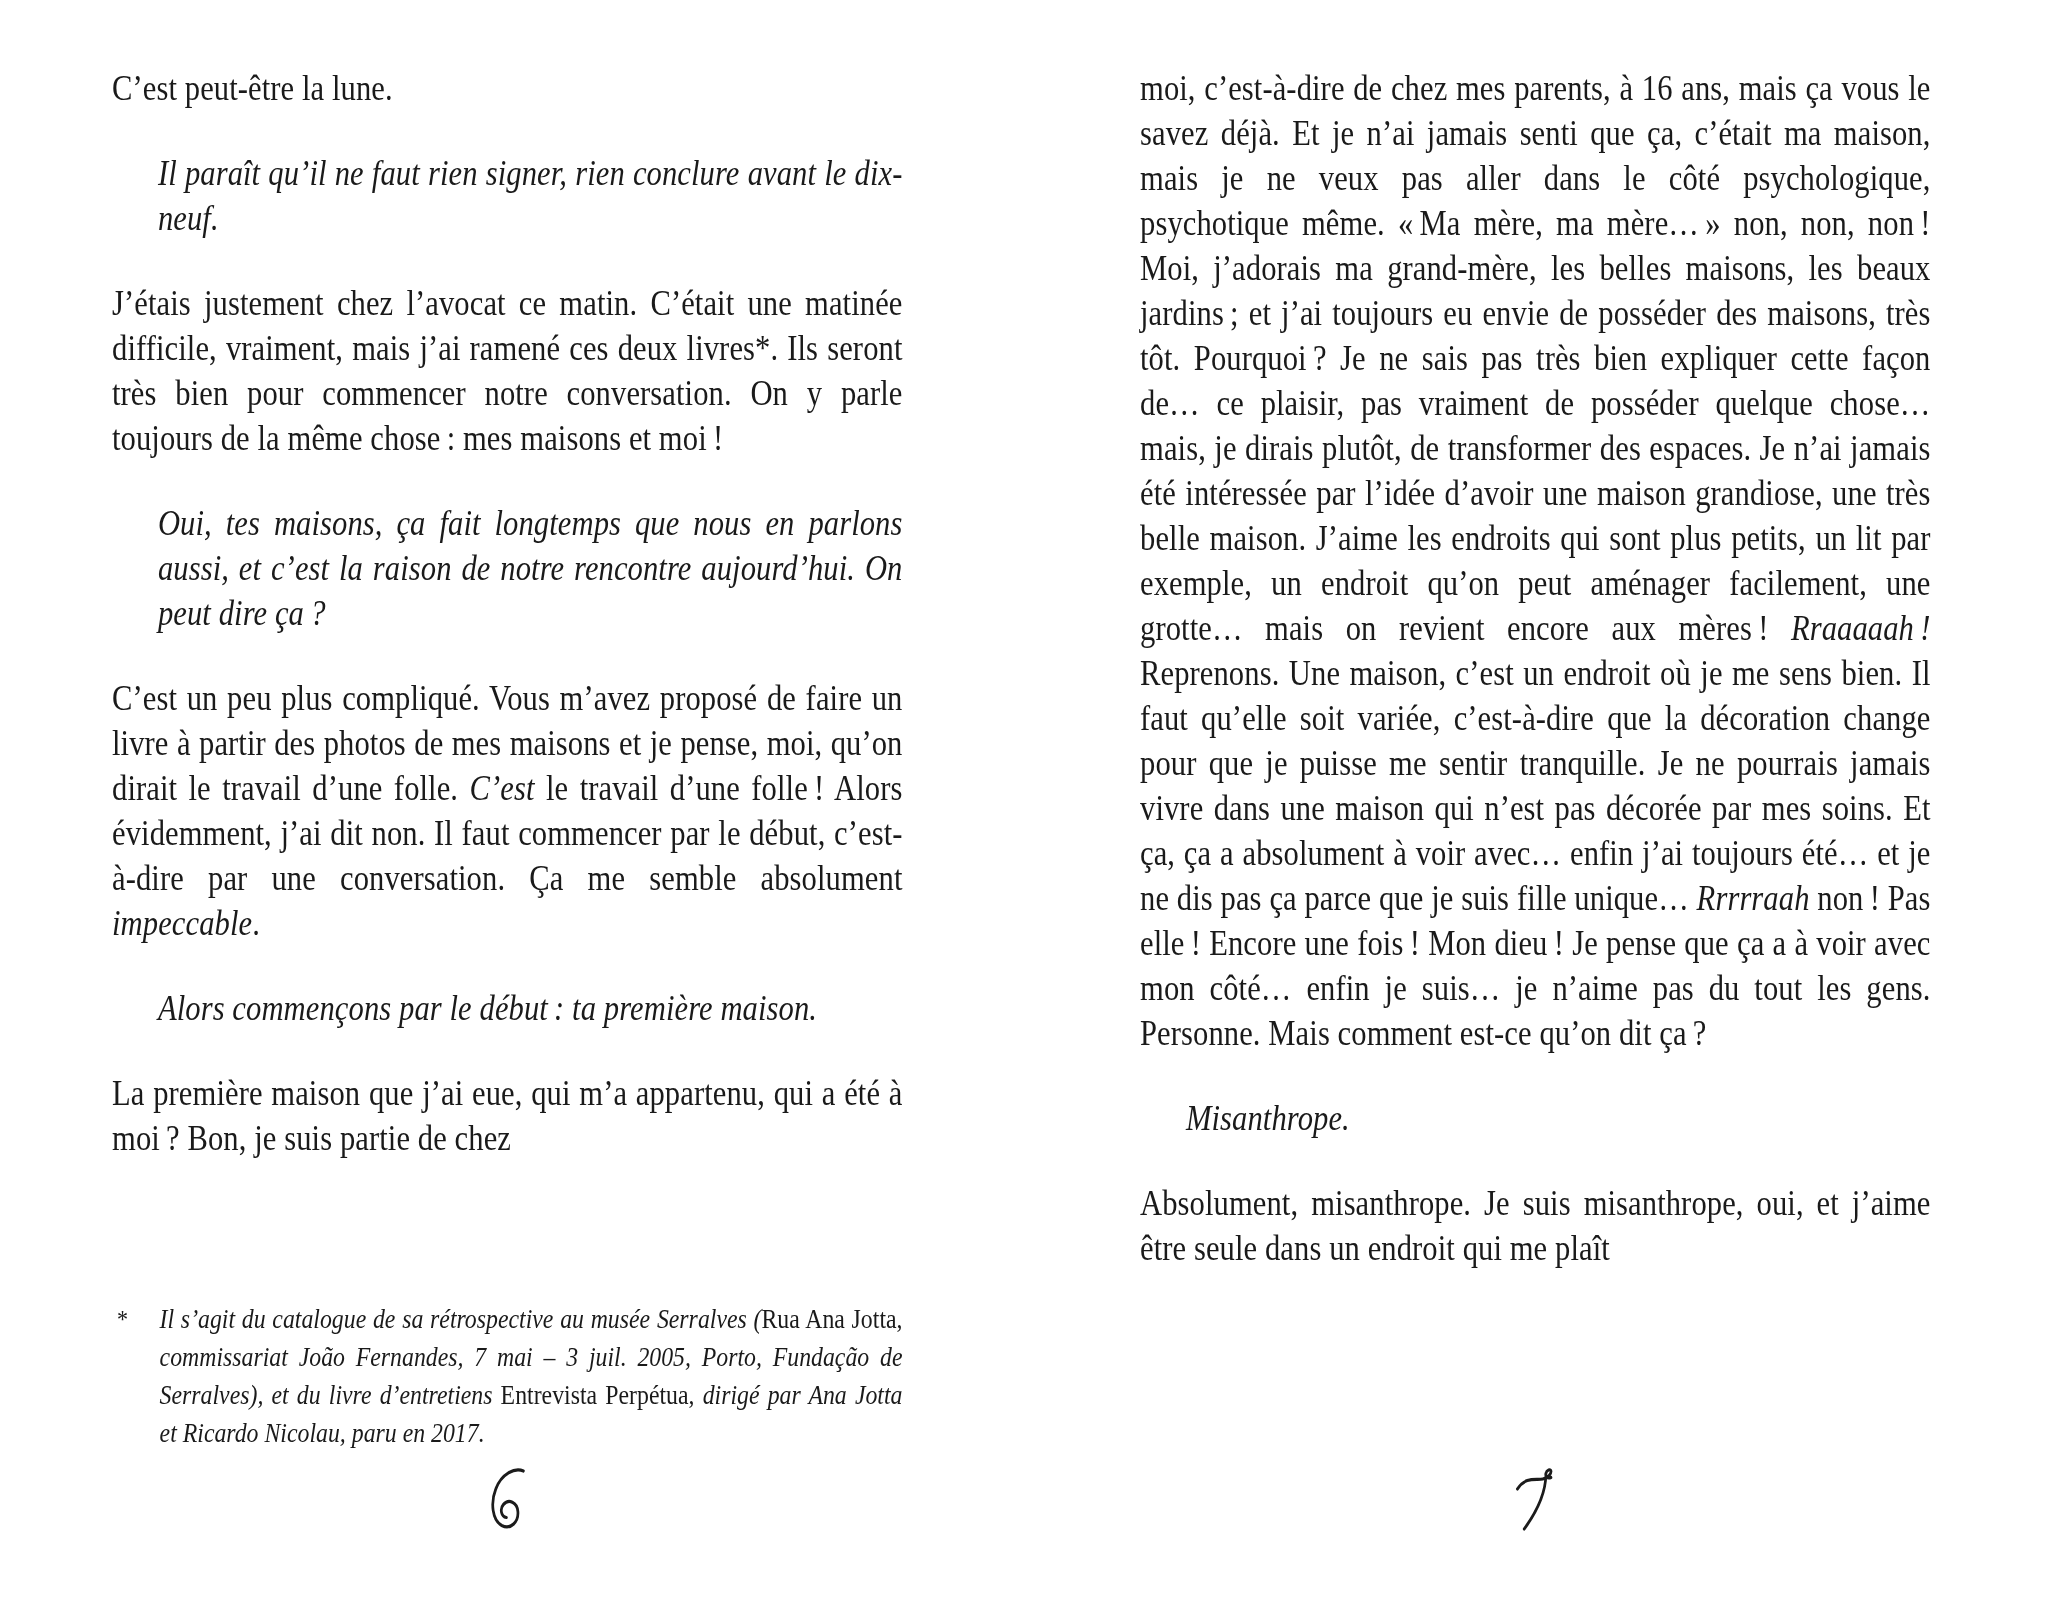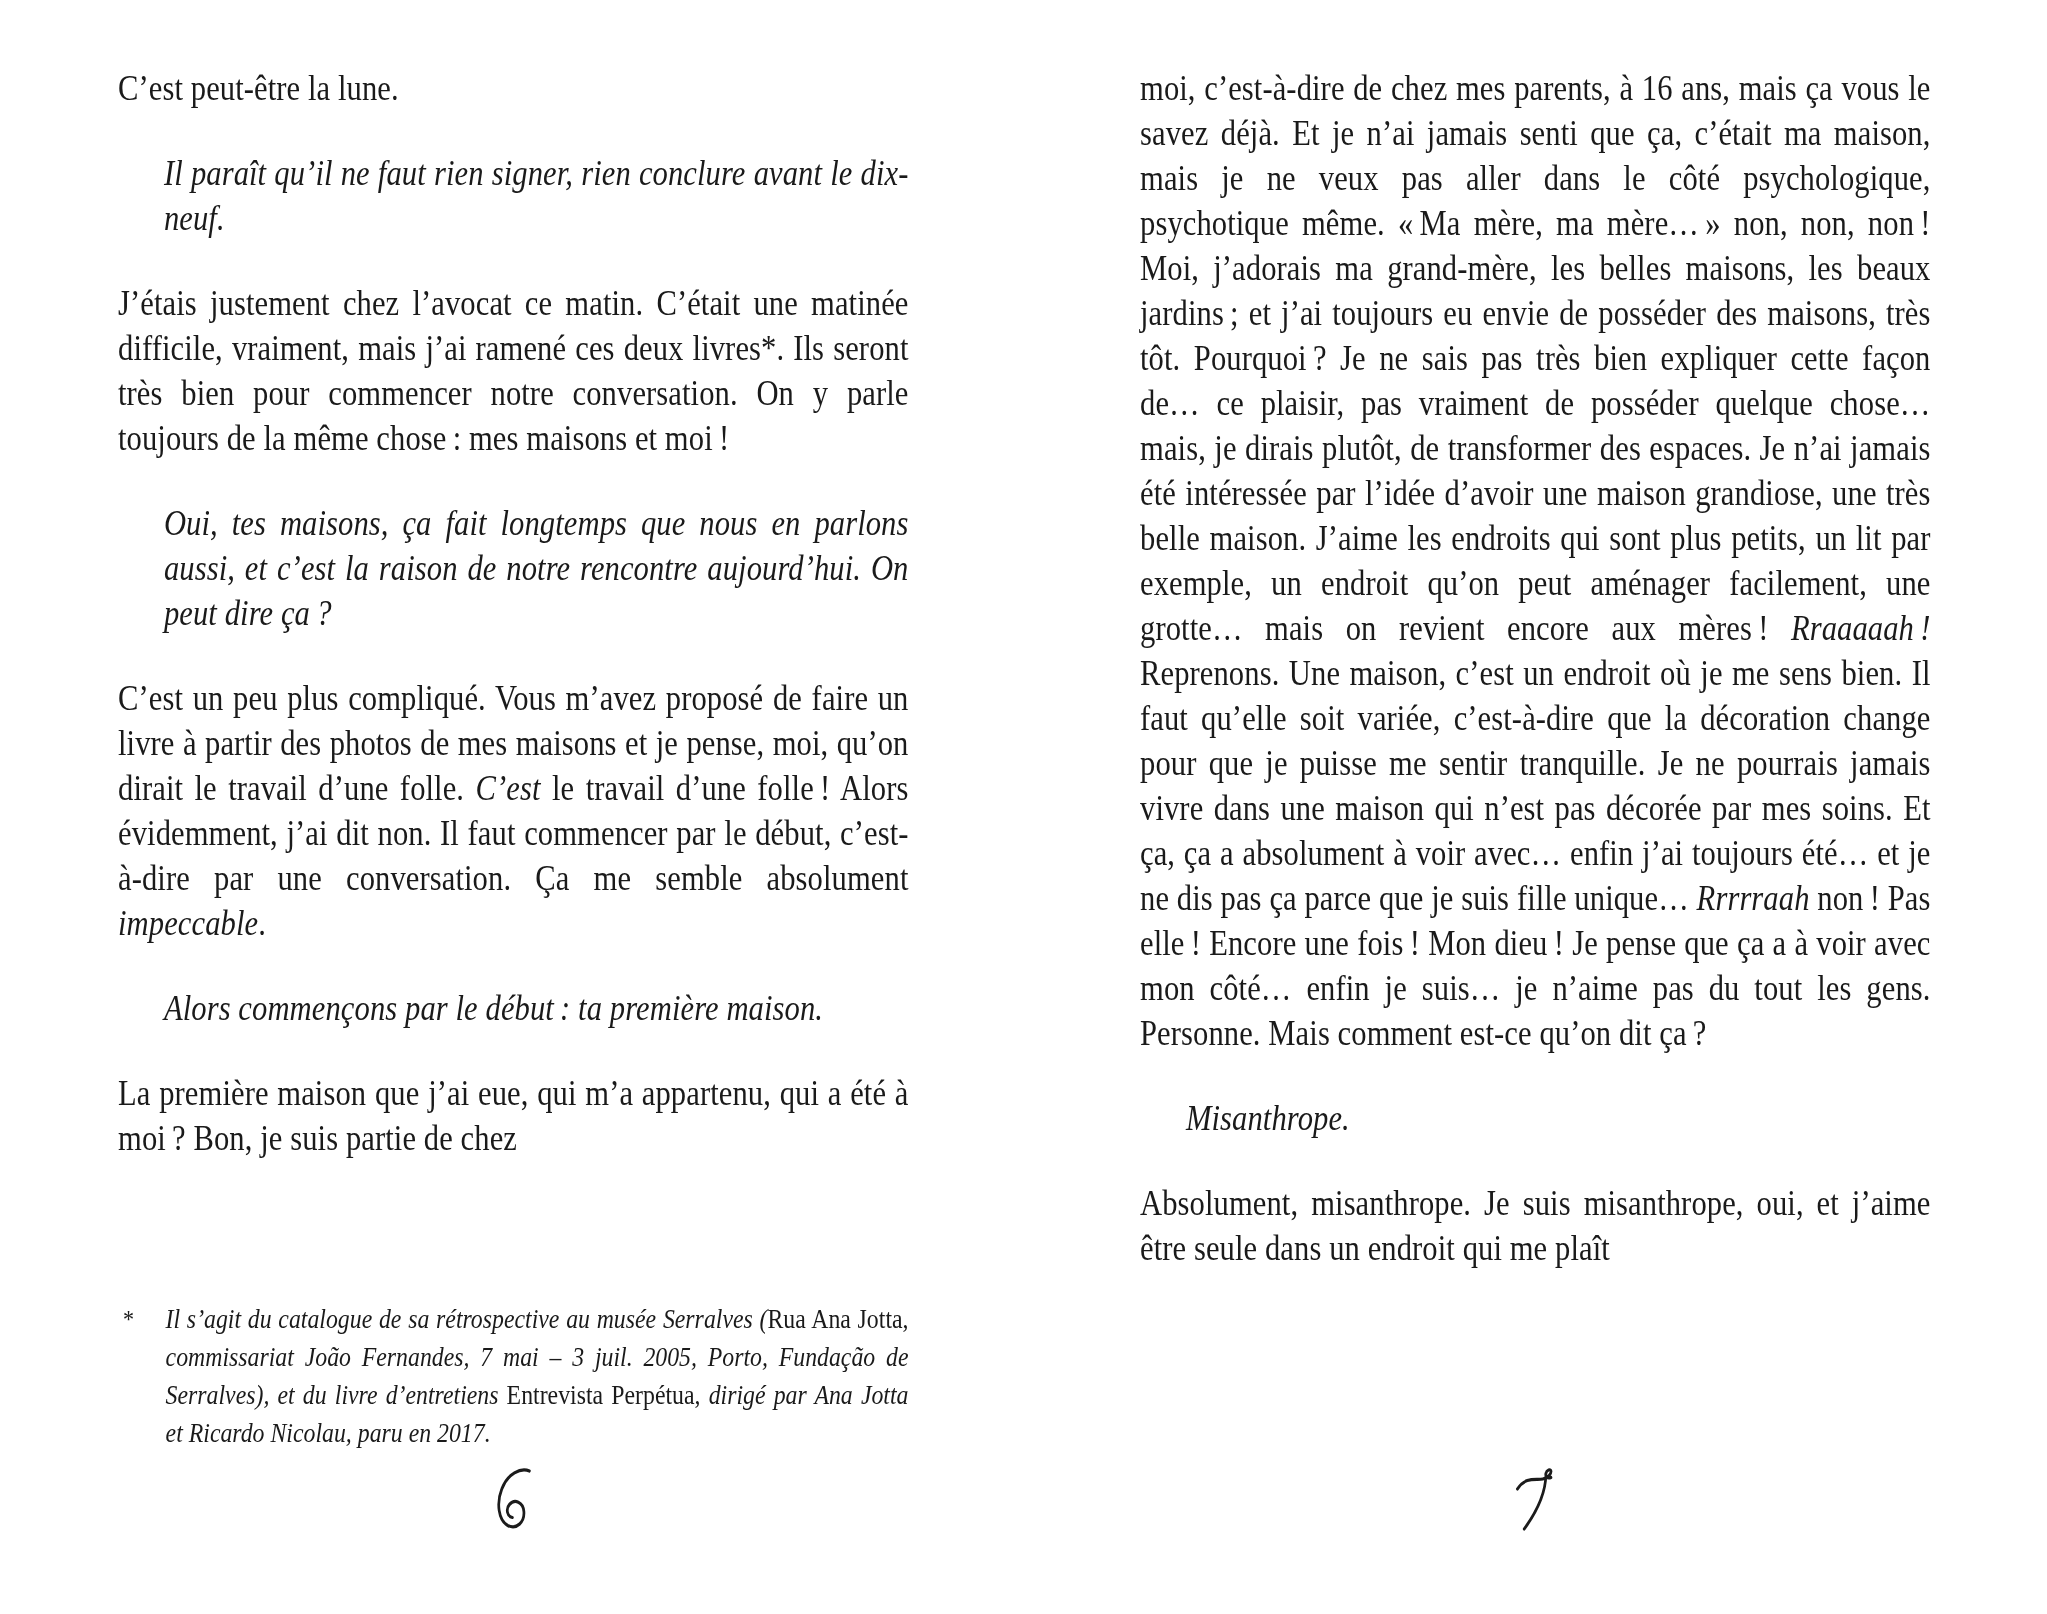--- a/index.html
+++ b/index.html
@@ -6,21 +6,21 @@
   body {
     width: 2047px; height: 1614px;
     background: #ffffff;
     position: relative;
     overflow: hidden;
     font-family: "Liberation Serif", "DejaVu Serif", serif;
     color: #1a1a1a;
   }
   .spread { position: absolute; inset: 0; }
   .page { position: absolute; top: 0; height: 1614px; }
-  #page-left  { left: 118px; width: 930px; }
+  #page-left  { left: 112px; width: 930px; }
   #page-right { left: 1140px; width: 930px; }
   
   .scale {
     position: relative;
     transform: scaleX(0.85);
     transform-origin: 0 0;
     width: 930px;
     height: 1614px;
   }
   .text-col {

